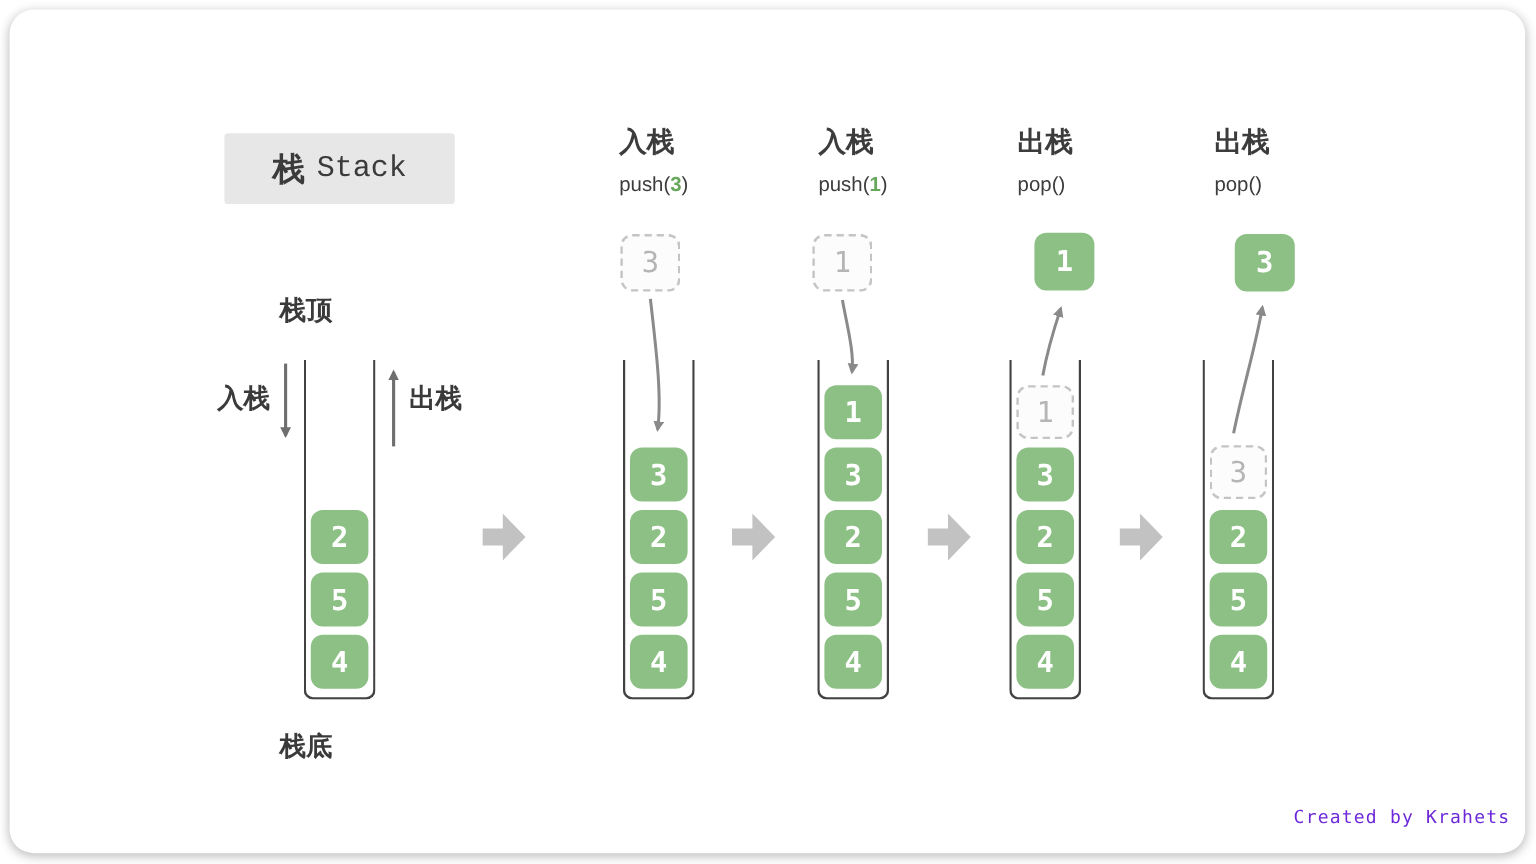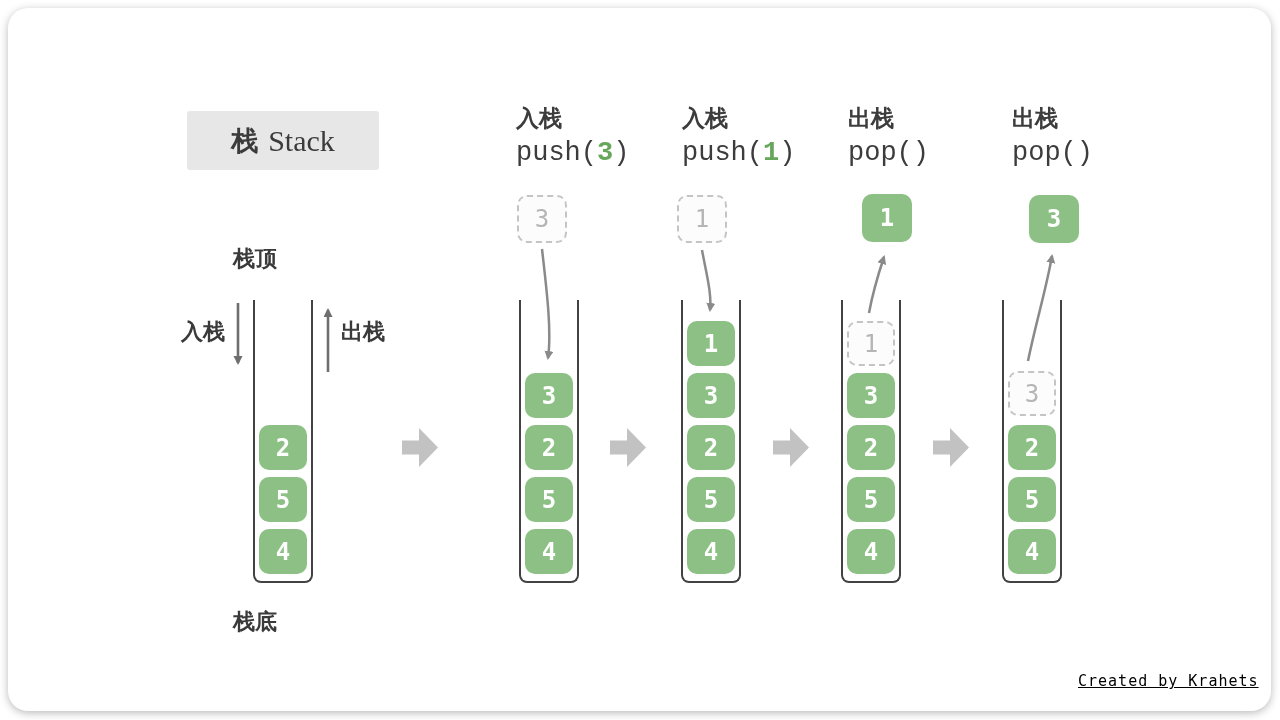--- a/index.html
+++ b/index.html
@@ -24,25 +24,25 @@
   .title-box {
     position: absolute;
     left: 187px; top: 111px;
     width: 192px; height: 59px;
     background: #e7e7e7;
     border-radius: 3px;
     display: flex; align-items: center; justify-content: center;
     color: #3b3b3b;
   }
   .title-zh { font-size: 27px; font-weight: 700; margin-right: 10px; }
-  .title-en { font-size: 30px; font-family: Liberation Serif, serif; font-weight: 500; }
+  .title-en { font-size: 25px; font-family: Liberation Mono, monospace; font-weight: 500; }
 
   .op-label { position: absolute; top: 104px; color: #3c3c3c; }
   .op-name  { font-size: 23px; font-weight: 700; line-height: 29px; }
-  .op-code  { font-size: 27px; font-family: Liberation Mono, monospace; line-height: 29px; margin-top: 6px; }
+  .op-code  { font-size: 17px; font-family: Liberation Sans, sans-serif; line-height: 29px; margin-top: 6px; }
   .op-code .arg { color: #67a75b; font-weight: 700; }
 
   .side-label {
     position: absolute;
     font-size: 22px; font-weight: 700; color: #3a3a3a;
     line-height: 28px; white-space: nowrap;
   }
   .center100 { width: 100px; text-align: left; }
 
   .stack-container {
@@ -75,23 +75,22 @@
   }
   .floating { width: 50px; height: 48px; }
 
   .flow-arrow { position: absolute; width: 36px; height: 39px; }
 
   .watermark {
     position: absolute;
     left: 1078px; top: 672px;
     font-family: "DejaVu Sans Mono", monospace;
     font-size: 15px;
-    color: #000000;
+    color: #6d28d9;
     letter-spacing: 1px;
-    text-decoration: underline;
   }
 
   svg.overlay { position: absolute; inset: 0; pointer-events: none; }
 </style>
 </head>
 <body>
 
 <div class="card"></div>
 
 <div class="layer">

